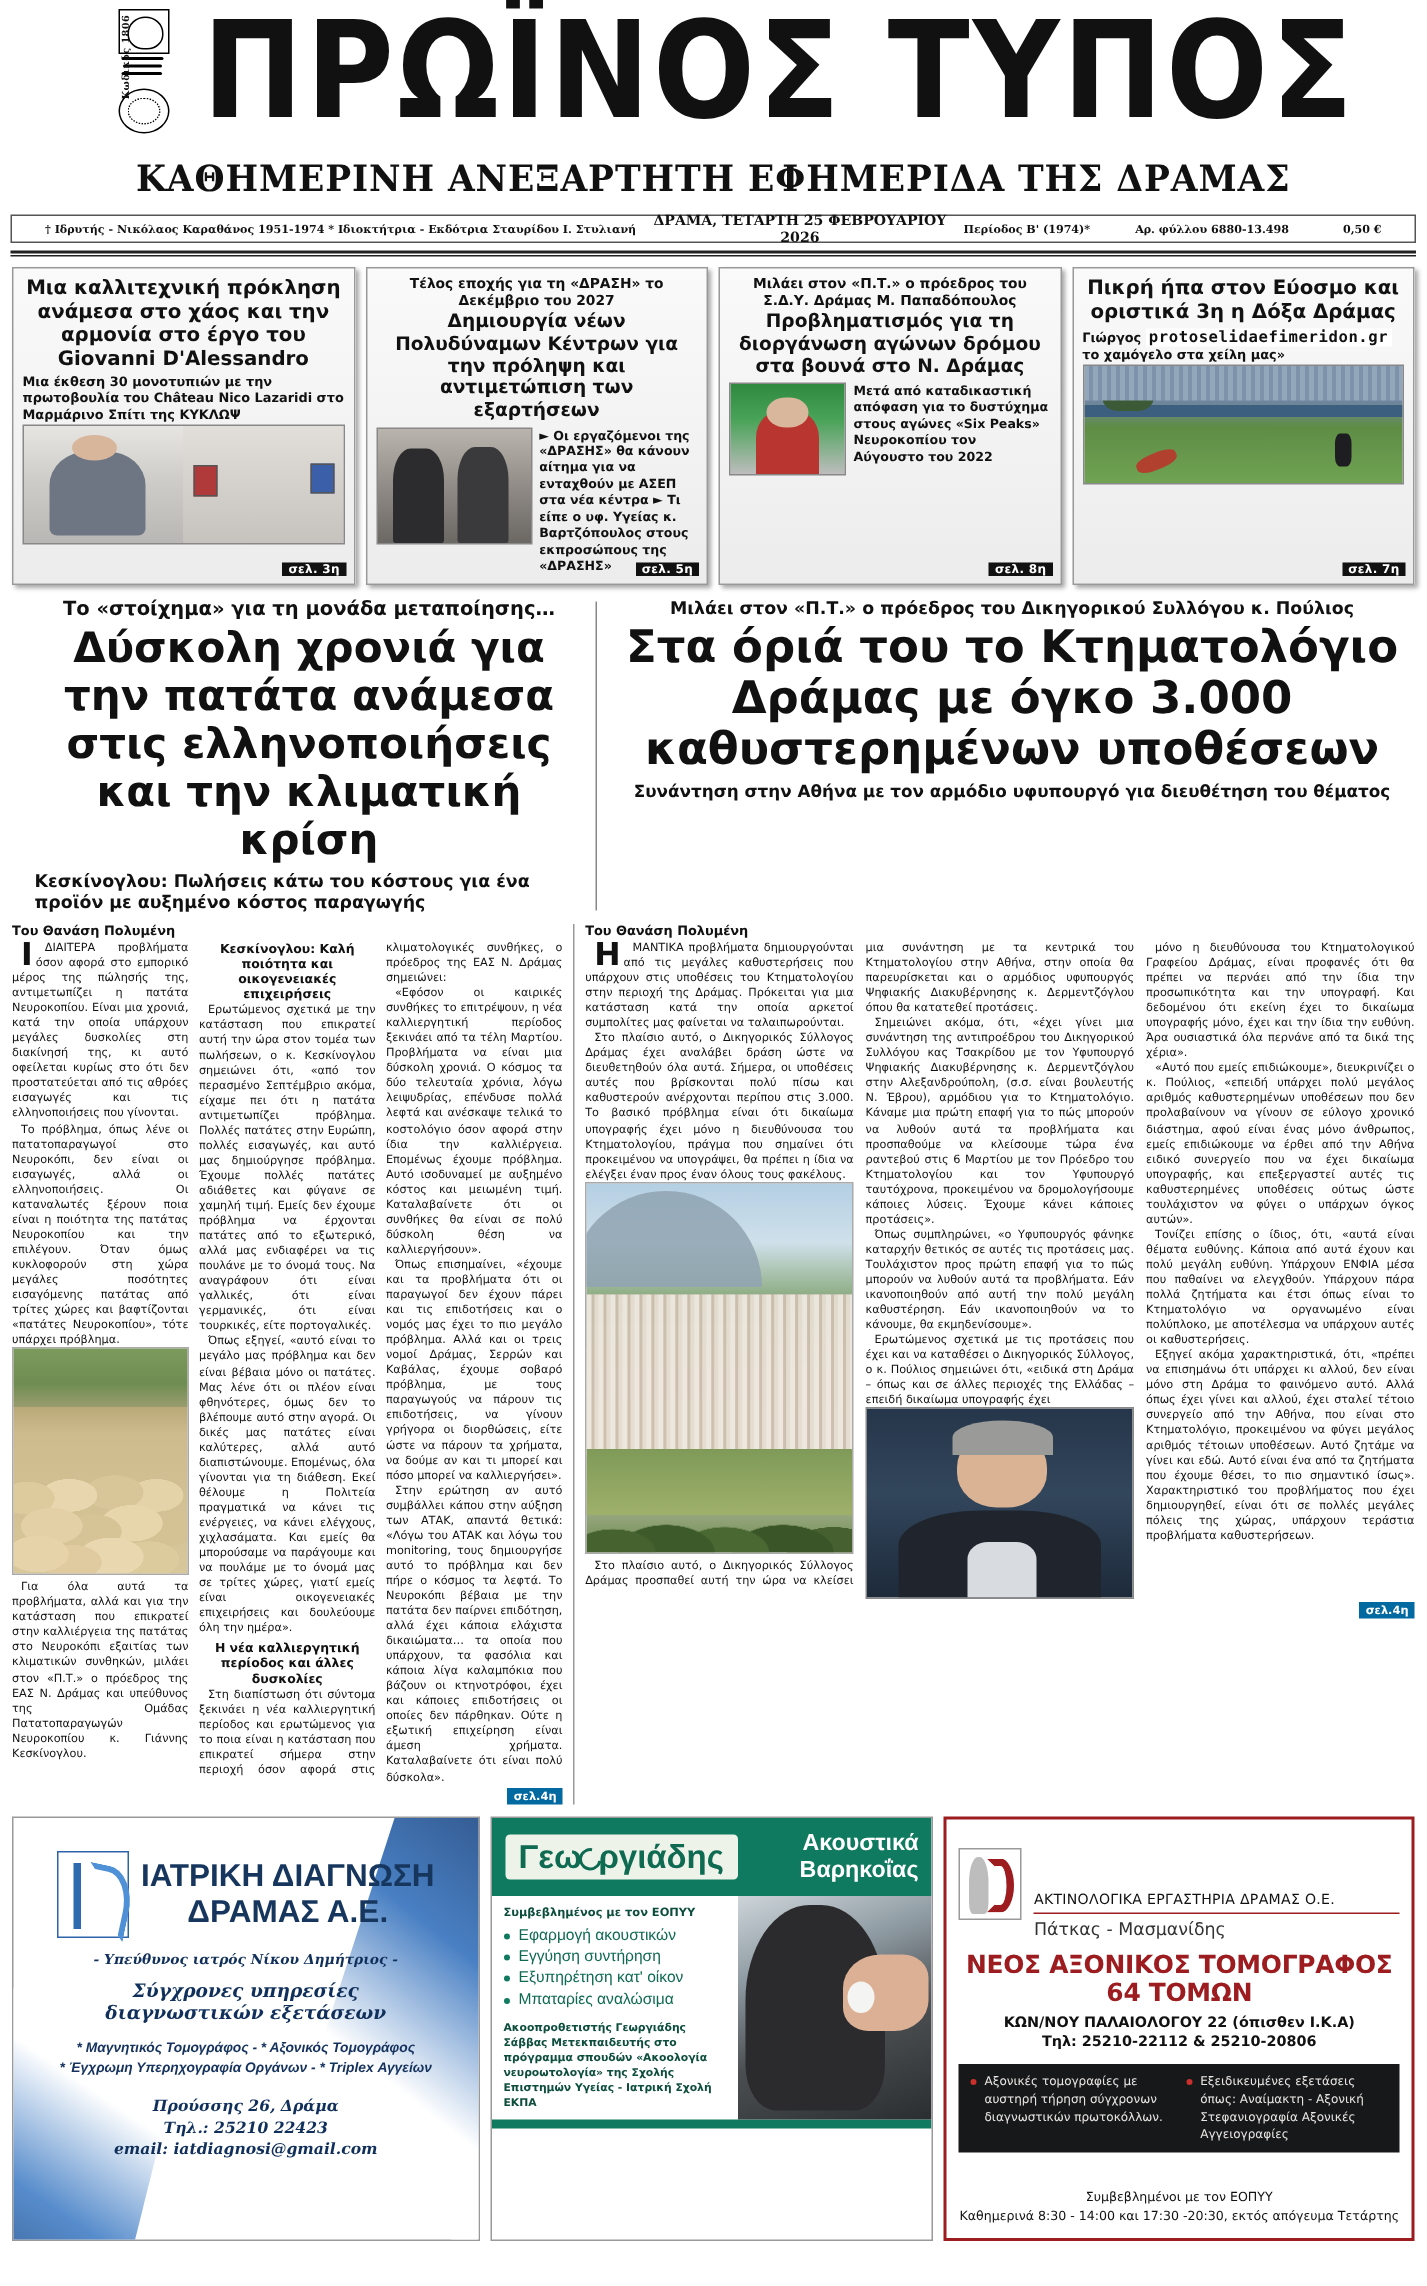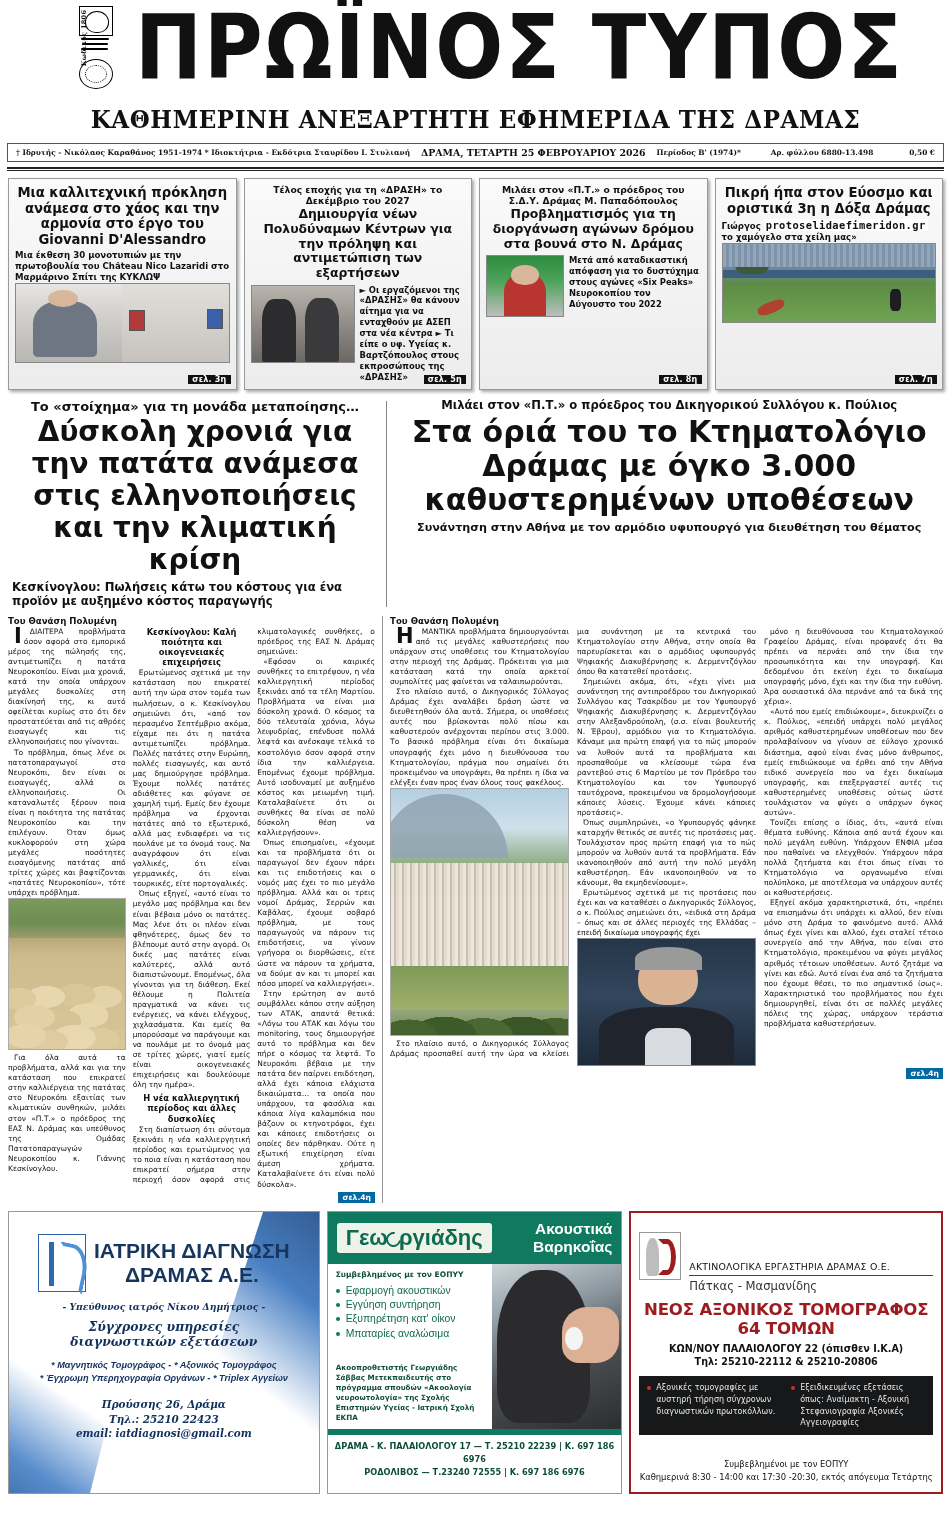--- a/index.html
+++ b/index.html
@@ -82,21 +82,21 @@
   }
   .info-bar {
     margin: 10px 7px 0 7px;
     border: 1px solid #555;
     height: 19px;
     display: flex;
     align-items: center;
     font-family: "DejaVu Serif", serif;
     font-size: 7.4px;
     font-weight: 700;
-    padding: 0 8px;
+    padding: 0 22px;
   }
   .info-left { flex: 0 0 auto; }
   .info-date { flex: 1 1 auto; text-align: center; font-size: 9.4px; }
   .info-period { flex: 0 0 auto; padding-right: 30px; }
   .info-issue { flex: 0 0 auto; padding-right: 36px; }
   .info-price { flex: 0 0 auto; }
   .rule-double {
     margin: 5px 7px 0 7px;
     border-top: 2px solid #222;
     border-bottom: 1px solid #222;
@@ -200,21 +200,21 @@
     transform: rotate(-22deg);
   }
   .stad-player{
     position:absolute; right:16%; bottom:14%; width:5%; height:28%;
     background:#1d1d22; border-radius:30%;
   }
 
   
   .headline-row {
     display: flex;
-    margin: 9px 8px 0 12px;
+    margin: 9px 8px 0 23px;
     align-items: flex-start;
   }
   .hl-left { width: 374px; flex: 0 0 auto; padding-right: 8px; }
   .hl-div { width: 1px; background: #888; align-self: stretch; margin: 2px 0; }
   .hl-right { flex: 1 1 auto; padding-left: 9px; }
   .hl-kicker {
     text-align: center; font-size: 13px; font-weight: 700; line-height: 1.2;
   }
   .hl-kicker.small { font-size: 11.6px; }
   .hl-main {
@@ -417,21 +417,21 @@
   .ad2-left { width: 56%; padding: 6px 8px; }
   .ad2-eopyy { font-size: 7.6px; font-weight:700; color:#0d4d3c; }
   .ad2-ul { list-style:none; margin-top: 5px; }
   .ad2-ul li {
     font-size: 10.4px; color:#0f6a52; line-height:1.38; padding-left: 10px; position:relative;
     font-family:"Liberation Sans", sans-serif;
   }
   .ad2-ul li:before{
     content:""; position:absolute; left:0; top:5px; width:4px;height:4px;background:#0f7a5f;border-radius:50%;
   }
-  .ad2-small { font-size: 7.2px; font-weight:700; color:#0d4d3c; line-height:1.4; margin-top: 22px; }
+  .ad2-small { font-size: 7.2px; font-weight:700; color:#0d4d3c; line-height:1.4; margin-top: 6px; }
   .ad2-photo {
     width: 44%; position:relative; overflow:hidden;
     background: linear-gradient(160deg,#cdd5d9 0%,#8e9aa2 30%,#4c4f52 60%,#2b2e31 100%);
   }
   .ad2-photo .nape { position:absolute; left:4%; top:4%; width:72%; height:92%; background:#2b2a2c; border-radius:46% 46% 22% 22%; }
   .ad2-photo .hand { position:absolute; right:2%; top:26%; width:44%; height:34%; background:#dcb094; border-radius:44% 30% 40% 30%; }
   .ad2-photo .aid { position:absolute; right:30%; top:38%; width:14%; height:14%; background:#f4f4f2; border-radius:50%; }
   .ad2-foot {
     background:#0f7a5f; height: 6px;
   }
@@ -670,24 +670,20 @@
         </ul>
         <div class="ad2-small">Ακοοπροθετιστής Γεωργιάδης Σάββας Μετεκπαιδευτής στο πρόγραμμα σπουδών «Ακοολογία νευροωτολογία» της Σχολής Επιστημών Υγείας - Ιατρική Σχολή ΕΚΠΑ</div>
       </div>
       <div class="ad2-photo">
         <div class="nape"></div>
         <div class="hand"></div>
         <div class="aid"></div>
       </div>
     </div>
     <div class="ad2-foot"></div>
-    <div class="ad2-contact">
-      <div>ΔΡΑΜΑ - Κ. ΠΑΛΑΙΟΛΟΓΟΥ 17 — Τ. 25210 22239 | Κ. 697 186 6976</div>
-      <div>ΡΟΔΟΛΙΒΟΣ — Τ.23240 72555 | Κ. 697 186 6976</div>
-    </div>
   </div>
 
   <div class="ad ad3">
     <div class="ad3-top">
       <div class="ad3-logo">
         <div class="man"></div>
         <div class="arc"></div>
       </div>
       <div style="flex:1 1 auto">
         <div class="ad3-t1">ΑΚΤΙΝΟΛΟΓΙΚΑ ΕΡΓΑΣΤΗΡΙΑ ΔΡΑΜΑΣ Ο.Ε.</div>

